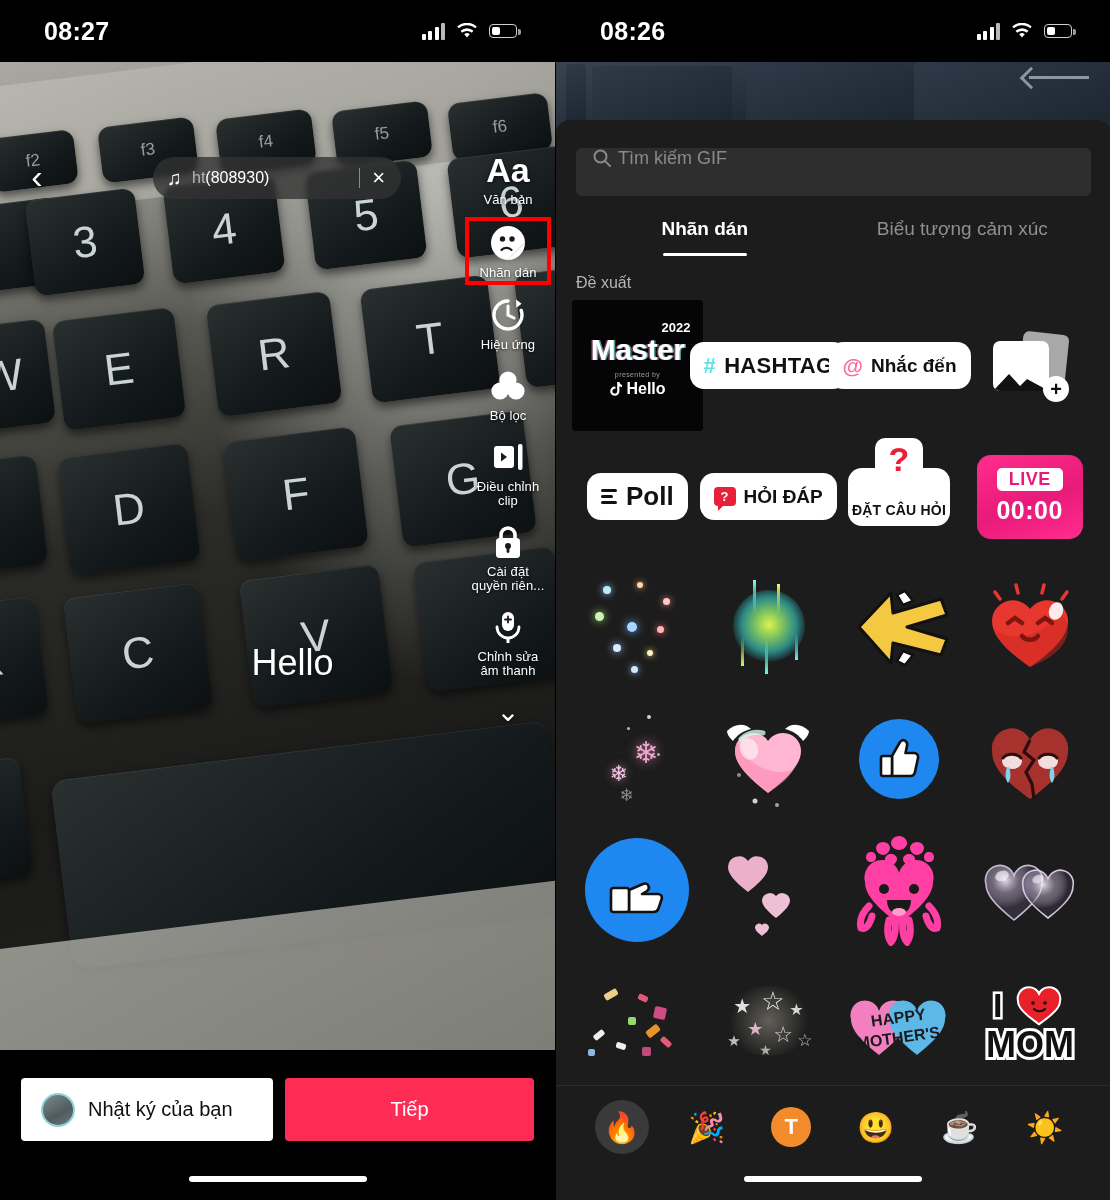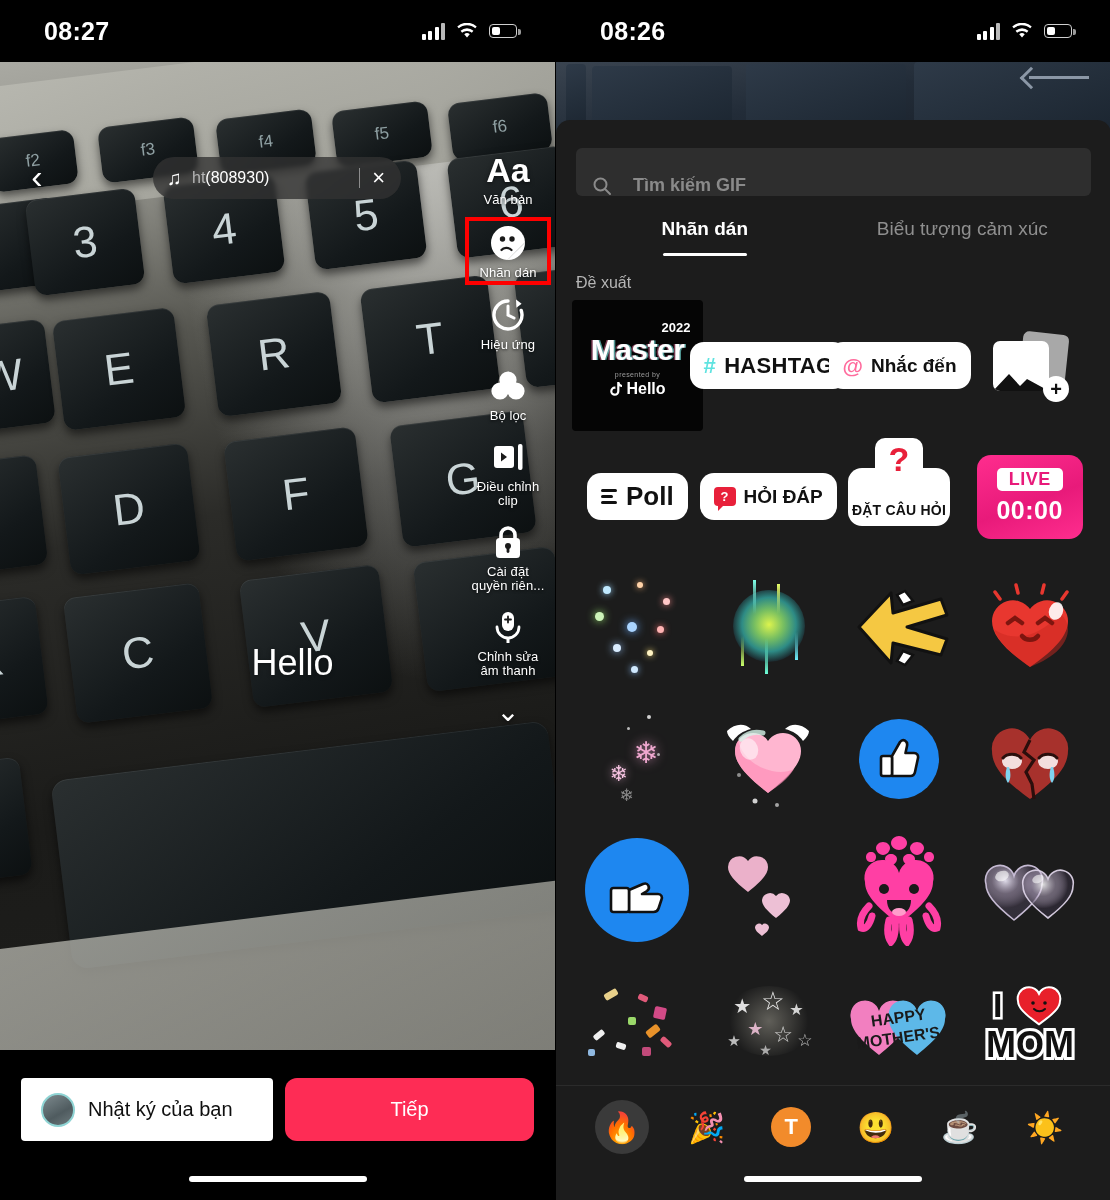--- a/index.html
+++ b/index.html
@@ -110,21 +110,21 @@
     flex: 0 0 252px; height:63px; background:#fff; border-radius:4px;
     display:flex; align-items:center; gap:13px; padding-left: 20px;
   }
   .diary-avatar {
     width:34px; height:34px; border-radius:50%;
     background: linear-gradient(150deg,#7d8a8e,#4f5b5f 60%, #6d7a7d);
     border: 2px solid #8fd4d4; flex:0 0 34px;
   }
   .diary-label { color:#0f0f0f; font-size:20px; }
   .next-btn {
-    flex:1; height:63px; background:#fe2c55; border-radius:12px;
+    flex:1; height:63px; background:#fe2c55; border-radius:4px;
     display:flex; align-items:center; justify-content:center;
     color:#fff; font-size:20px;
   }
   .home-indicator {
     position:absolute; bottom:18px; left:50%; transform:translateX(-50%);
     width:178px; height:6px; background:#fff; border-radius:4px; z-index:55;
   }
 
   
   .rp-video {
@@ -136,21 +136,21 @@
     position:absolute; background: linear-gradient(160deg,#2e3a48,#1b2530);
     border-radius: 4px;
   }
   .sticker-sheet {
     position:absolute; top:120px; left:0; width:555px; height:1080px;
     background:#1c1c1c; border-radius: 14px 14px 0 0; overflow:hidden;
   }
   .search-wrap { padding: 28px 20px 0 20px; }
   .search-box {
     height:48px; background:#2e2e2e; border-radius:6px;
-    display:flex; align-items:flex-end; gap:21px; padding: 0 16px; font-weight: bold;
+    display:flex; align-items:flex-start; gap:6px; padding: 0 16px;
   }
   .search-icon { width:20px;height:20px;flex:0 0 20px;}
   .search-placeholder { color:#8a8a8a; font-size:18px;}
   .tabs { display:flex; margin-top: 22px; padding: 0 20px;}
   .tab {
     flex:1; text-align:center; position:relative; padding-bottom: 16px;
     color:#8f8f8f; font-size:19px;
   }
   .tab.active { color:#fff; font-weight:700; }
   .tab.active::after {

